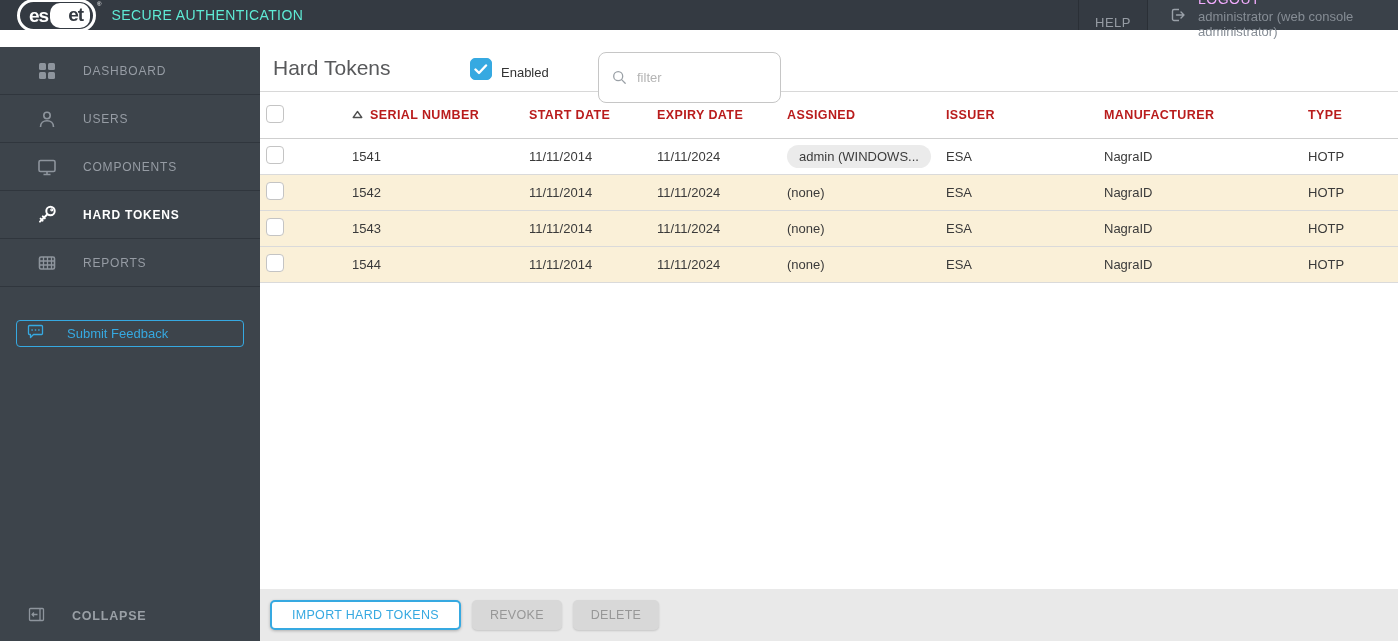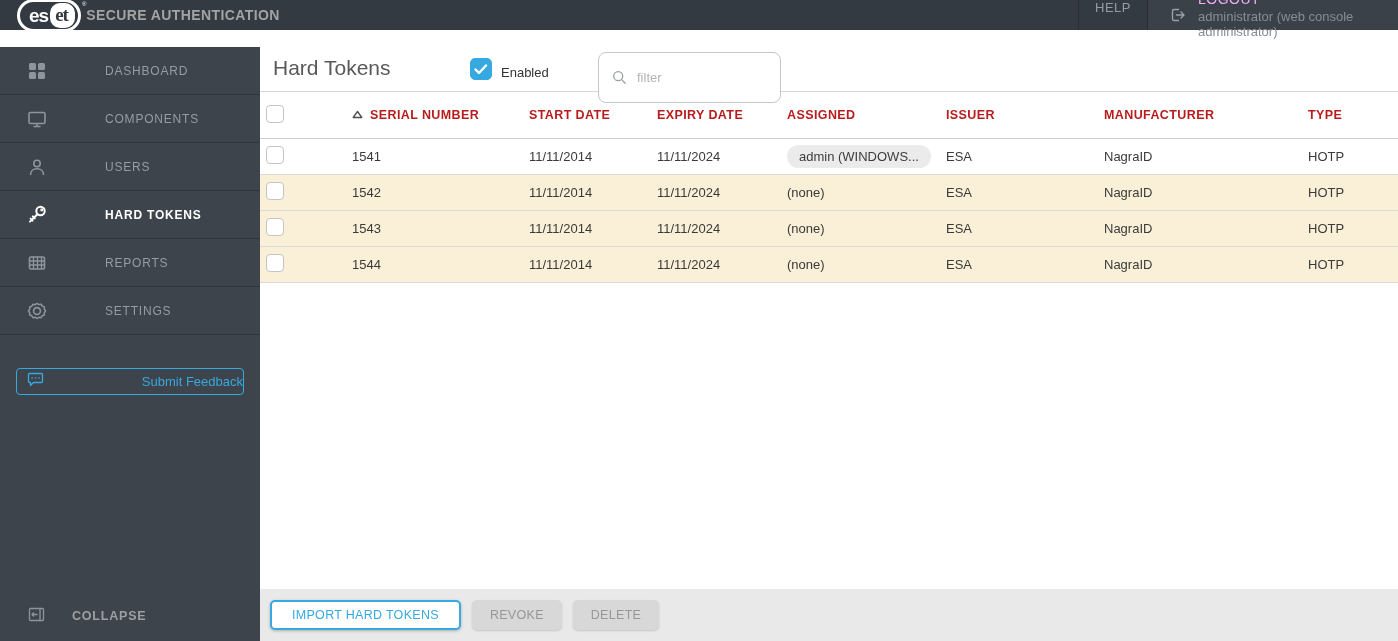--- a/index.html
+++ b/index.html
@@ -29,63 +29,64 @@
     border:3px solid #fff; border-radius:18px;
     height:33px; padding:0 3px 0 9px;
     background:transparent;
   }
   .logo-es {
     color:#fff; font-weight:bold; font-size:19px; letter-spacing:-1px;
     margin-right:2px; line-height:1;
   }
   .logo-box {
     background:#fff; color:#343a42; font-weight:bold; font-size:19px;
-    letter-spacing:-1px; border-radius:10px; padding:2px 7px 4px 5px; line-height:1;font-family:Liberation Serif, serif;
+    letter-spacing:-1px; border-radius:10px; padding:2px 7px 4px 18px; line-height:1;
   }
   .logo-reg { color:#fff; font-size:6px; margin-left:1px; margin-top:2px; }
   .app-title {
-    color:#a3a3a3; font-size:14px; font-weight:bold; letter-spacing:0.4px;
+    color:#5eead4; font-size:14px; font-weight:normal; letter-spacing:0.4px;
+    margin-left:10px;
   }
   .topbar-right { margin-left:auto; display:flex; align-items:stretch; height:100%; }
   .help-cell {
-    width:70px; display:flex; align-items:flex-start; justify-content:center;
+    width:70px; display:flex; align-items:flex-end; justify-content:center;
     border-left:1px solid #2a2f36; border-right:1px solid #2a2f36;
     color:#969ca4; font-size:13px; letter-spacing:0.5px; cursor:pointer;
   }
   .logout-cell {
     width:250px; background:#3a4149; display:flex; align-items:center;
     padding-left:20px; cursor:pointer;
   }
   .logout-icon { width:20px; height:20px; flex:0 0 auto; }
   .logout-text { margin-left:10px; }
   .logout-label { color:#f0abfc; font-size:14px; letter-spacing:0.5px; }
   .logout-user { color:#868d95; font-size:13px; margin-top:2px; }
 
   
   .sidebar {
     position:absolute; top:47px; left:0; bottom:0; width:260px;
     background:var(--sidebar-bg);
   }
   .nav-item {
-    height:48px; display:flex; align-items:center; padding-left:26px;
-    border-bottom:1px solid #30363d; cursor:pointer;gap:32px;
+    height:48px; display:flex; align-items:center; padding-left:36px;
+    border-bottom:1px solid #30363d; cursor:pointer;
   }
   .nav-icon { width:22px; height:22px; display:flex; align-items:center; justify-content:center; }
   .nav-icon svg { stroke:#8e959d; fill:none; }
   .nav-icon svg .fillpart { fill:#8e959d; stroke:none; }
   .nav-label {
     margin-left:25px; color:#969ca4; font-size:12px; letter-spacing:0.8px;
   }
   .nav-item.active .nav-label { color:#fff; font-weight:bold; }
   .nav-item.active .nav-icon svg { stroke:#fff; }
 
   .feedback-btn {
     margin:33px 16px 0 16px; height:27px;
     border:1px solid var(--accent); border-radius:4px;
-    display:flex; align-items:center; padding-left:10px; cursor:pointer;justify-content:space-between;
+    display:flex; align-items:center; padding-left:10px; cursor:pointer;
   }
   .feedback-btn svg { stroke:var(--accent); fill:none; }
   .feedback-label { color:var(--accent); font-size:13px; margin-left:23px; }
 
   .collapse-item {
     position:absolute; bottom:0; left:0; right:14px; height:50px;
     display:flex; align-items:center; padding-left:28px; cursor:pointer;
   }
   .collapse-icon svg { stroke:#8e959d; fill:none; }
   .collapse-label {
@@ -211,35 +212,35 @@
         <rect class="fillpart" x="2" y="11" width="7" height="7" rx="1.5"></rect>
         <rect class="fillpart" x="11" y="11" width="7" height="7" rx="1.5"></rect>
       </svg>
     </span>
     <span class="nav-label">DASHBOARD</span>
   </div>
 
   <div class="nav-item">
     <span class="nav-icon">
       <svg width="20" height="20" viewBox="0 0 20 20">
-        <rect x="2" y="3.5" width="16" height="11" rx="1.5" stroke-width="1.6"></rect>
-        <path d="M10 14.5 v2.5 M6.5 17.5 h7" stroke-width="1.6"></path>
-      </svg>
-    </span>
-    <span class="nav-label">COMPONENTS</span>
+        <circle cx="10" cy="6.5" r="3.2" stroke-width="1.6"></circle>
+        <path d="M3.5 18 c0-4 2.8-6.2 6.5-6.2 s6.5 2.2 6.5 6.2" stroke-width="1.6"></path>
+      </svg>
+    </span>
+    <span class="nav-label">USERS</span>
   </div>
 
   <div class="nav-item">
     <span class="nav-icon">
       <svg width="20" height="20" viewBox="0 0 20 20">
-        <circle cx="10" cy="6.5" r="3.2" stroke-width="1.6"></circle>
-        <path d="M3.5 18 c0-4 2.8-6.2 6.5-6.2 s6.5 2.2 6.5 6.2" stroke-width="1.6"></path>
-      </svg>
-    </span>
-    <span class="nav-label">USERS</span>
+        <rect x="2" y="3.5" width="16" height="11" rx="1.5" stroke-width="1.6"></rect>
+        <path d="M10 14.5 v2.5 M6.5 17.5 h7" stroke-width="1.6"></path>
+      </svg>
+    </span>
+    <span class="nav-label">COMPONENTS</span>
   </div>
 
   <div class="nav-item active">
     <span class="nav-icon">
       <svg width="22" height="22" viewBox="0 0 22 22">
         <circle cx="14.5" cy="7" r="4.2" stroke-width="2"></circle>
         <circle cx="15.8" cy="5.8" r="1" stroke-width="1.2"></circle>
         <path d="M11.4 10.2 L4 17.6 M4.6 14.6 l2 2 M6.8 12.4 l2 2" stroke-width="2" stroke-linecap="round"></path>
       </svg>
     </span>
@@ -249,29 +250,20 @@
   <div class="nav-item">
     <span class="nav-icon">
       <svg width="20" height="20" viewBox="0 0 20 20">
         <rect x="2.5" y="4" width="15" height="12" rx="1.5" stroke-width="1.6"></rect>
         <path d="M2.5 8 h15 M2.5 12 h15 M6.5 4 v12 M10.5 4 v12 M14.5 4 v12" stroke-width="1.3"></path>
       </svg>
     </span>
     <span class="nav-label">REPORTS</span>
   </div>
 
-  <div class="nav-item">
-    <span class="nav-icon">
-      <svg width="22" height="22" viewBox="0 0 22 22">
-        <path d="M11 3 l2 1.2 2.3-.4 1.2 2 2.2.8 v2.4 l1.3 1.9 -1.3 1.9 v2.4 l-2.2.8 -1.2 2 -2.3-.4 -2 1.2 -2-1.2 -2.3.4 -1.2-2 -2.2-.8 v-2.4 L2 11 l1.3-1.9 V6.7 l2.2-.8 1.2-2 2.3.4 Z" stroke-width="1.6" stroke-linejoin="round" transform="scale(0.95) translate(0.6,0.6)"></path>
-        <circle cx="11" cy="11" r="3.4" stroke-width="1.6"></circle>
-      </svg>
-    </span>
-    <span class="nav-label">SETTINGS</span>
-  </div>
 
   <div class="feedback-btn">
     <span>
       <svg width="17" height="15" viewBox="0 0 17 15">
         <path d="M2.5 1.5 h12 a1 1 0 0 1 1 1 v7 a1 1 0 0 1 -1 1 h-8 l-3 3 v-3 h-1 a1 1 0 0 1 -1 -1 v-7 a1 1 0 0 1 1 -1 Z" stroke-width="1.3" stroke-linejoin="round"></path>
         <path d="M5 6 h.2 M8.4 6 h.2 M11.8 6 h.2" stroke-width="1.6" stroke-linecap="round"></path>
       </svg>
     </span>
     <span class="feedback-label">Submit Feedback</span>
   </div>

